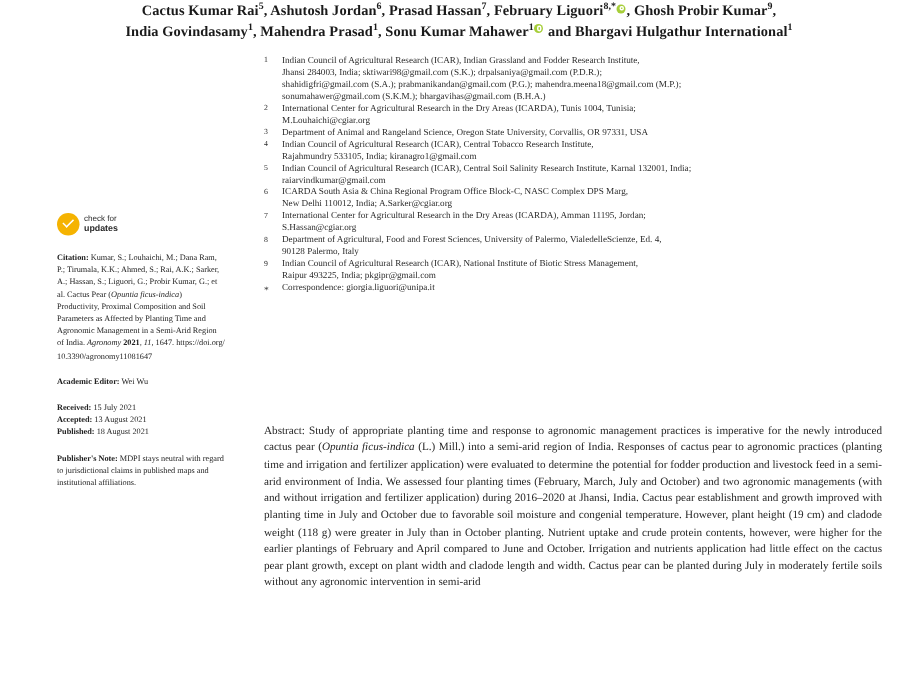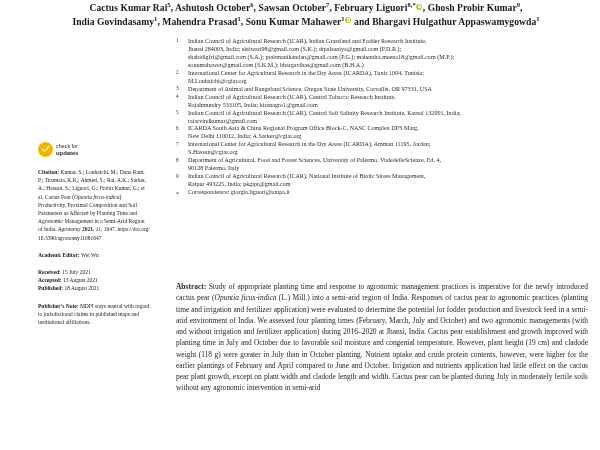--- a/index.html
+++ b/index.html
@@ -147,31 +147,31 @@
   .abstract {
     position: absolute;
     left: 176px;
     top: 281px;
     width: 412px;
     font-size: 7.45px;
     line-height: 11.25px;
     text-align: justify;
     color: #1f1f1f;
   }
-  .abstract b { font-weight: bold; }
+  .abstract b { font-weight: normal; }
   .abstract i { font-style: italic; }
 </style>
 </head>
 <body>
 
 <div class="page">
 
   <div class="authors">
-    <div id="author-line-1"><span>Cactus Kumar Rai</span><sup>5</sup>, <span>Ashutosh October</span><sup>6</sup>, <span>Sawsan October</span><sup>7</sup>, <span>February Liguori</span><sup>8,*</sup><span class="orcid"></span>, <span>Ghosh Probir Kumar</span><sup>9</sup>,</div>
-    <div id="author-line-2"><span>India Govindasamy</span><sup>1</sup>, <span>Mahendra Prasad</span><sup>1</sup>, <span>Sonu Kumar Mahawer</span><sup>1</sup><span class="orcid"></span> and <span>Bhargavi Hulgathur Appaswamygowda</span><sup>1</sup></div>
+    <div id="author-line-1"><span>Cactus Kumar Rai</span><sup>5</sup>, <span>Ashutosh Jordan</span><sup>6</sup>, <span>Prasad Hassan</span><sup>7</sup>, <span>February Liguori</span><sup>8,*</sup><span class="orcid"></span>, <span>Ghosh Probir Kumar</span><sup>9</sup>,</div>
+    <div id="author-line-2"><span>India Govindasamy</span><sup>1</sup>, <span>Mahendra Prasad</span><sup>1</sup>, <span>Sonu Kumar Mahawer</span><sup>1</sup><span class="orcid"></span> and <span>Bhargavi Hulgathur International</span><sup>1</sup></div>
   </div>
 
   <div class="affiliations" id="affiliation-list">
       <div class="aff-row">
         <span class="aff-num">1</span>
         <span class="aff-line">Indian Council of Agricultural Research (ICAR), Indian Grassland and Fodder Research Institute,</span>
         <span class="aff-line">Jhansi 284003, India; sktiwari98@gmail.com (S.K.); drpalsaniya@gmail.com (P.D.R.);</span>
         <span class="aff-line">shahidigfri@gmail.com (S.A.); prabmanikandan@gmail.com (P.G.); mahendra.meena18@gmail.com (M.P.);</span>
         <span class="aff-line">sonumahawer@gmail.com (S.K.M.); bhargavihas@gmail.com (B.H.A.)</span>
       </div>

